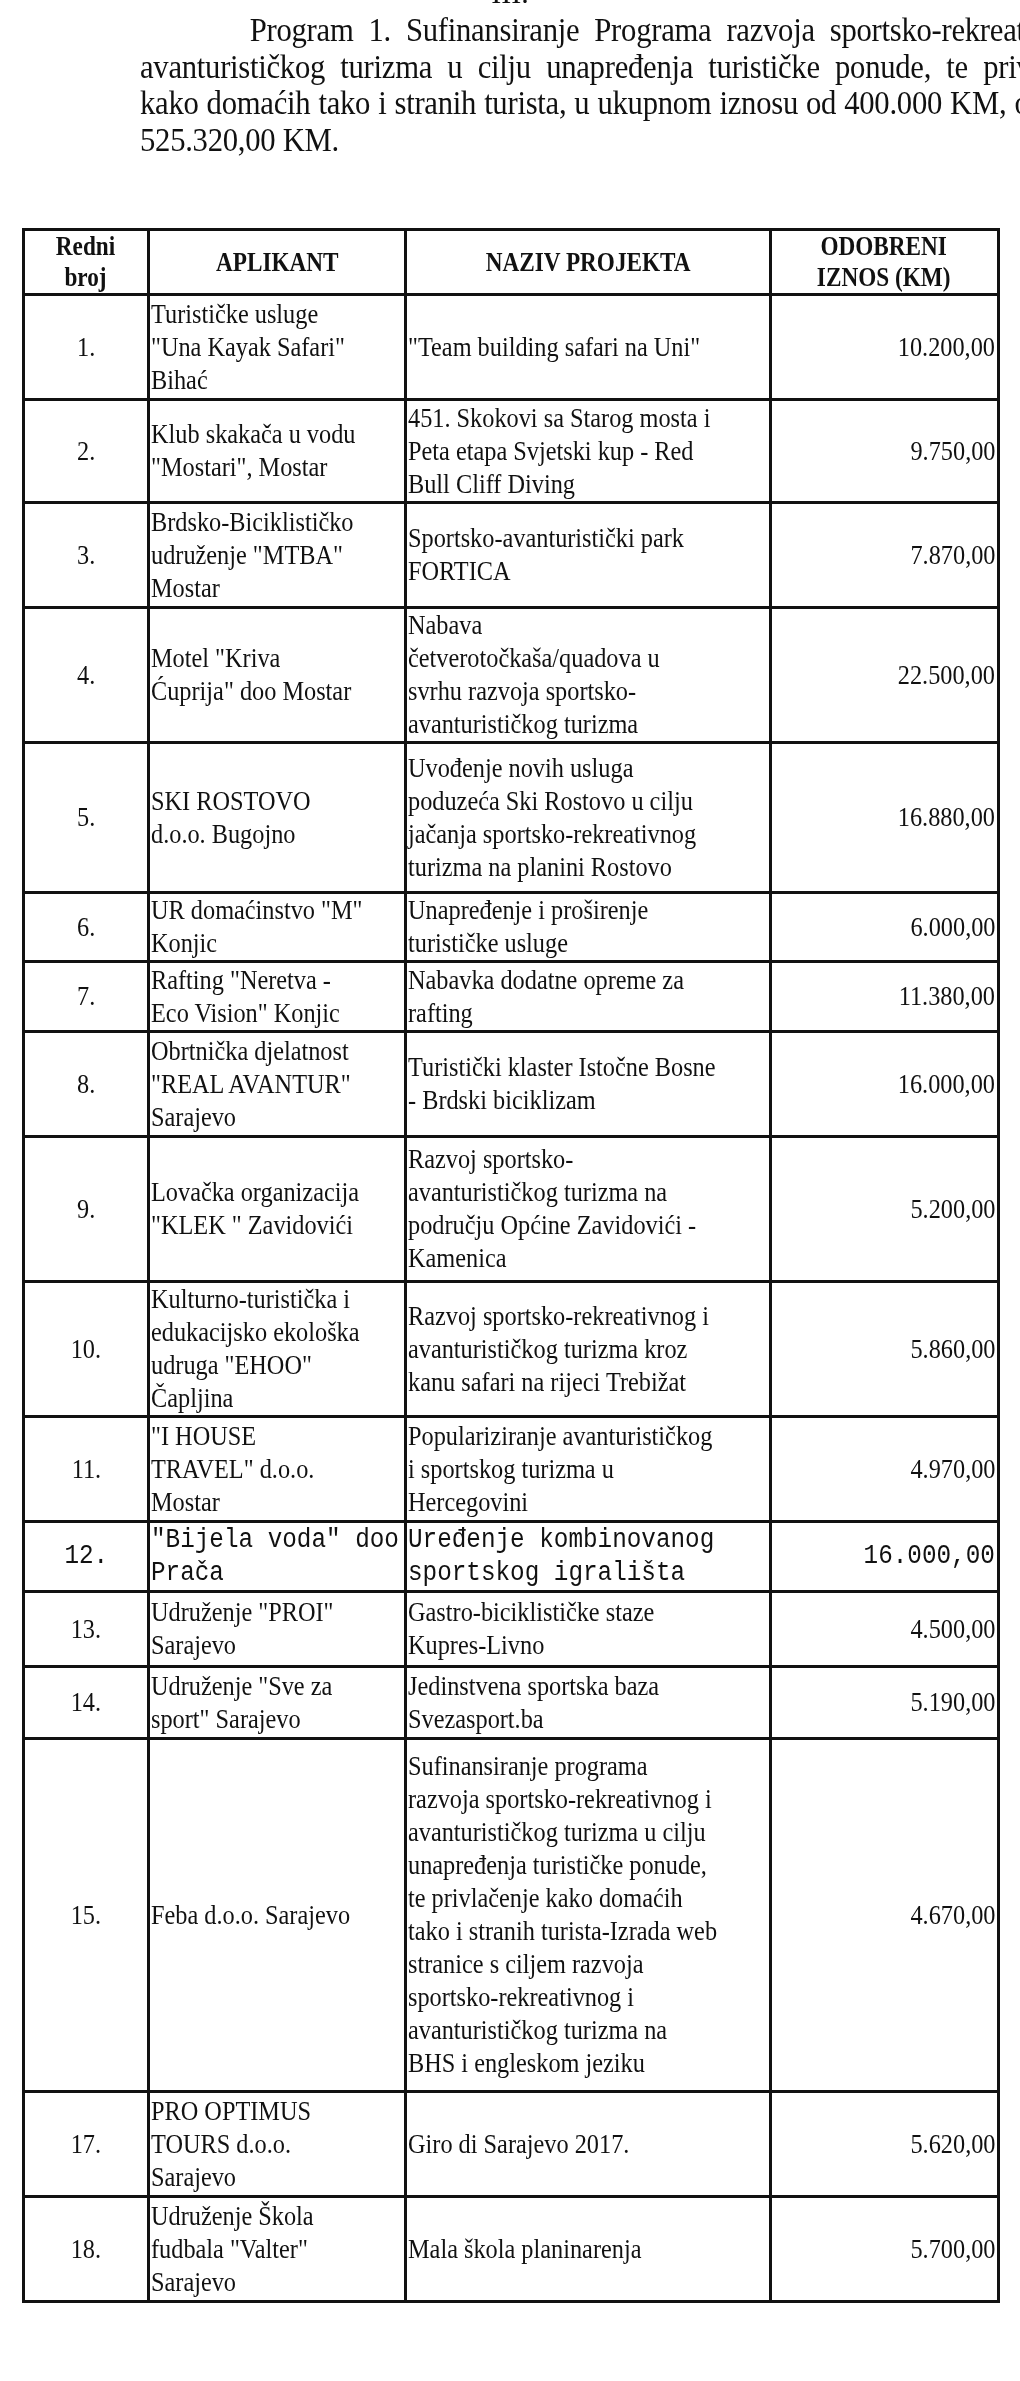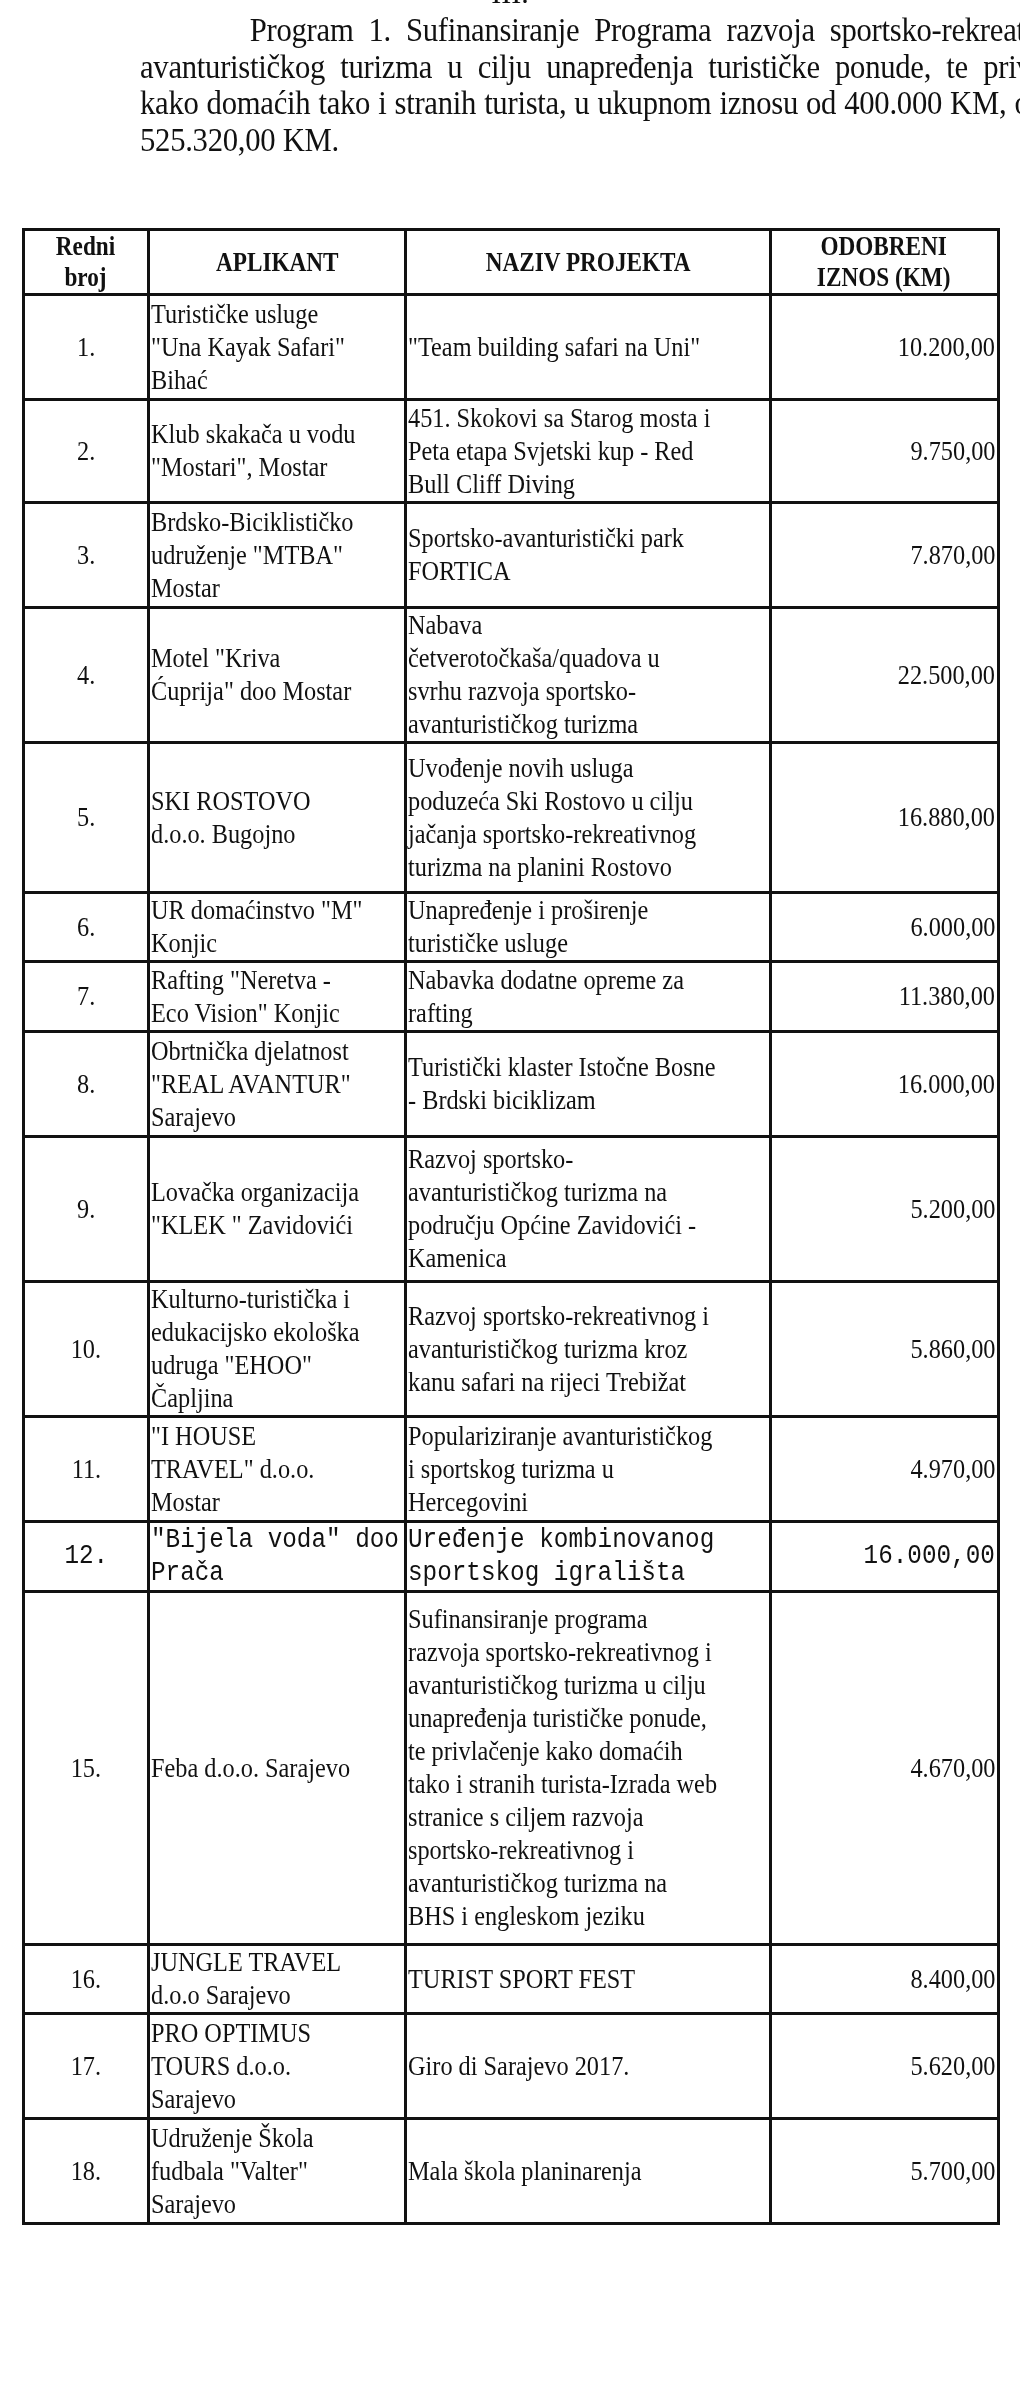--- a/index.html
+++ b/index.html
@@ -148,42 +148,51 @@
         <td class="c4"><span class="cond-r">4.970,00</span></td>
       </tr>
       <tr style="height: 70px; font-family: Liberation Mono, monospace;">
         <td class="c1"><span class="cond-c">12.</span></td>
         <td class="c2"><span class="cond">"Bijela voda" doo
 Prača</span></td>
         <td class="c3"><span class="cond">Uređenje kombinovanog
 sportskog igrališta</span></td>
         <td class="c4"><span class="cond-r">16.000,00</span></td>
       </tr>
+      <tr style="height: 75px;">
+        <td class="c1"><span class="cond-c">13.</span></td>
+        <td class="c2"><span class="cond">Udruženje "PROI"
+Sarajevo</span></td>
+        <td class="c3"><span class="cond">Gastro-biciklističke staze
+Kupres-Livno</span></td>
+        <td class="c4"><span class="cond-r">4.500,00</span></td>
+      </tr>
+      <tr style="height: 72px;">
+        <td class="c1"><span class="cond-c">14.</span></td>
+        <td class="c2"><span class="cond">Udruženje "Sve za
+sport" Sarajevo</span></td>
+        <td class="c3"><span class="cond">Jedinstvena sportska baza
+Svezasport.ba</span></td>
+        <td class="c4"><span class="cond-r">5.190,00</span></td>
+      </tr>
       <tr style="height: 353px;">
         <td class="c1"><span class="cond-c">15.</span></td>
         <td class="c2"><span class="cond">Feba d.o.o. Sarajevo</span></td>
         <td class="c3"><span class="cond">Sufinansiranje programa
 razvoja sportsko-rekreativnog i
 avanturističkog turizma u cilju
 unapređenja turističke ponude,
 te privlačenje kako domaćih
 tako i stranih turista-Izrada web
 stranice s ciljem razvoja
 sportsko-rekreativnog i
 avanturističkog turizma na
 BHS i engleskom jeziku</span></td>
         <td class="c4"><span class="cond-r">4.670,00</span></td>
       </tr>
-      <tr style="height: 55px;">
-        <td class="c1"><span class="cond-c">16.</span></td>
-        <td class="c2"><span class="cond">JUNGLE TRAVEL
-d.o.o Sarajevo</span></td>
-        <td class="c3"><span class="cond">TURIST SPORT FEST</span></td>
-        <td class="c4"><span class="cond-r">8.400,00</span></td>
-      </tr>
       <tr style="height: 105px;">
         <td class="c1"><span class="cond-c">17.</span></td>
         <td class="c2"><span class="cond">PRO OPTIMUS
 TOURS d.o.o.
 Sarajevo</span></td>
         <td class="c3"><span class="cond">Giro di Sarajevo 2017.</span></td>
         <td class="c4"><span class="cond-r">5.620,00</span></td>
       </tr>
       <tr style="height: 105px;">
         <td class="c1"><span class="cond-c">18.</span></td>

